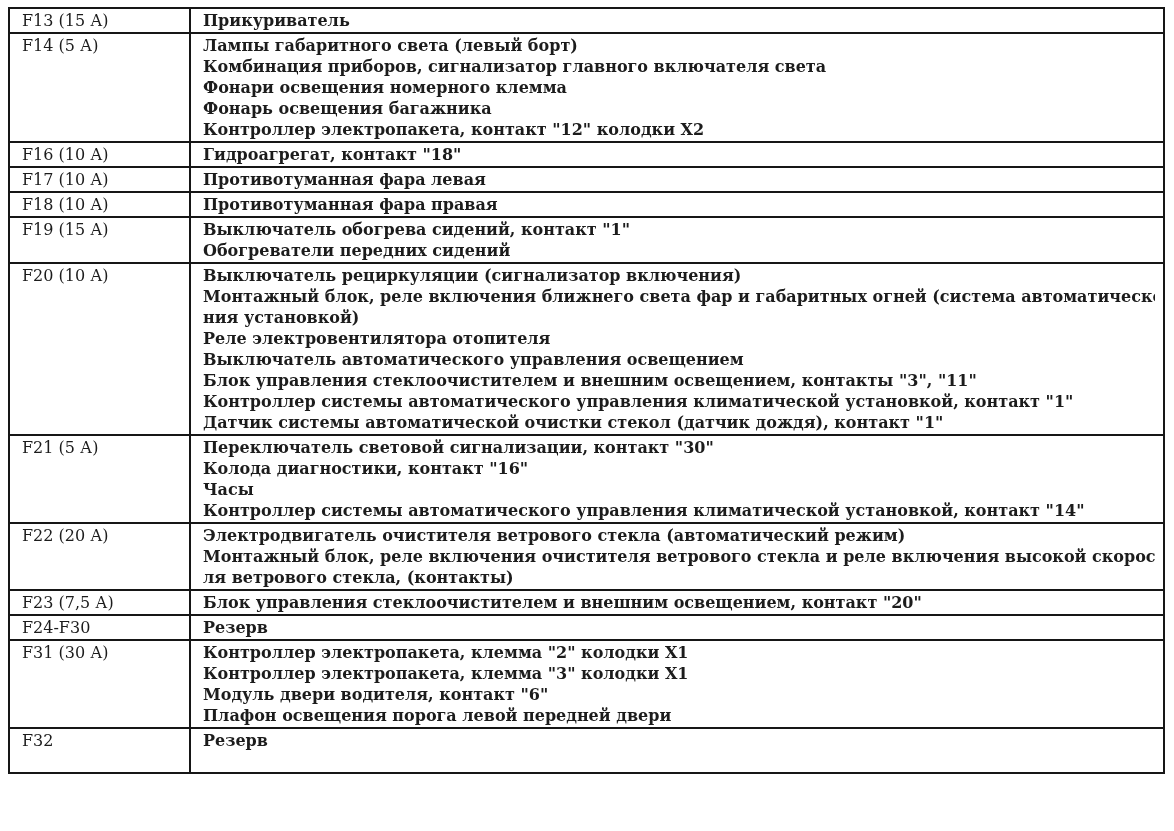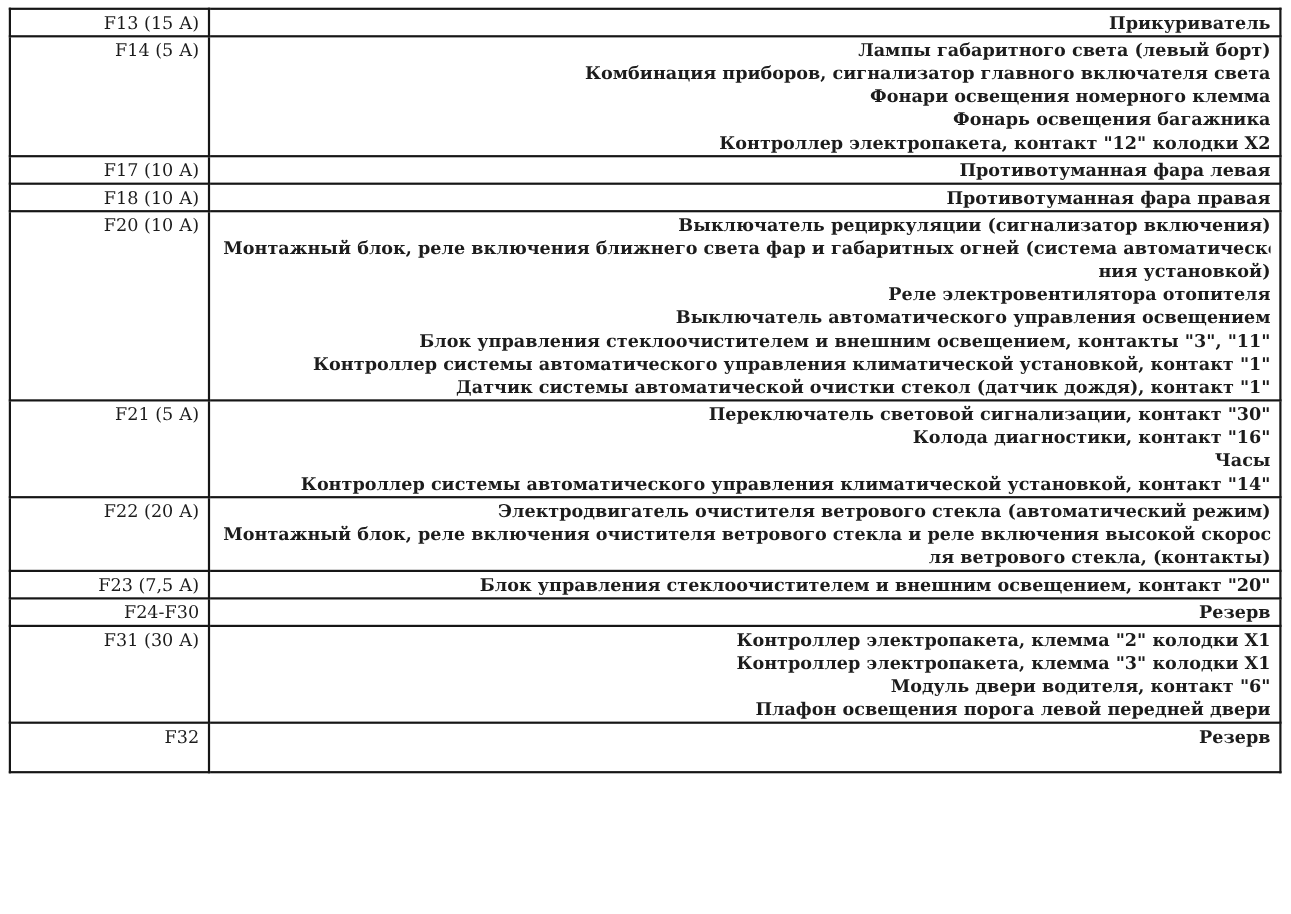--- a/index.html
+++ b/index.html
@@ -23,21 +23,20 @@
     table-layout: fixed;
   }
   table.fuse-table td {
     border: 2px solid #161616;
     vertical-align: top;
     box-sizing: border-box;
     padding: 1px 8px 1px 12px;
     font-size: 16px;
     line-height: 21px;
     font-weight: 500;
-    text-align: right;
   }
   td.fuse-col {
     width: 181px;
   }
   td.desc-col {
     overflow: hidden;
   }
   .desc-line {
     white-space: pre;
     overflow: hidden;
@@ -62,29 +61,42 @@
         <td class="fuse-col">F14 (5 А)</td>
         <td class="desc-col">
           <div class="desc-line">Лампы габаритного света (левый борт)</div>
           <div class="desc-line">Комбинация приборов, сигнализатор главного включателя света</div>
           <div class="desc-line">Фонари освещения номерного клемма</div>
           <div class="desc-line">Фонарь освещения багажника</div>
           <div class="desc-line">Контроллер электропакета, контакт "12" колодки Х2</div>
         </td>
       </tr>
       <tr>
+        <td class="fuse-col">F16 (10 А)</td>
+        <td class="desc-col">
+          <div class="desc-line">Гидроагрегат, контакт "18"</div>
+        </td>
+      </tr>
+      <tr>
         <td class="fuse-col">F17 (10 А)</td>
         <td class="desc-col">
           <div class="desc-line">Противотуманная фара левая</div>
         </td>
       </tr>
       <tr>
         <td class="fuse-col">F18 (10 А)</td>
         <td class="desc-col">
           <div class="desc-line">Противотуманная фара правая</div>
+        </td>
+      </tr>
+      <tr>
+        <td class="fuse-col">F19 (15 А)</td>
+        <td class="desc-col">
+          <div class="desc-line">Выключатель обогрева сидений, контакт "1"</div>
+          <div class="desc-line">Обогреватели передних сидений</div>
         </td>
       </tr>
       <tr>
         <td class="fuse-col">F20 (10 А)</td>
         <td class="desc-col">
           <div class="desc-line">Выключатель рециркуляции (сигнализатор включения)</div>
           <div class="desc-line">Монтажный блок, реле включения ближнего света фар и габаритных огней (система автоматического управле-</div>
           <div class="desc-line">ния установкой)</div>
           <div class="desc-line">Реле электровентилятора отопителя</div>
           <div class="desc-line">Выключатель автоматического управления освещением</div>

